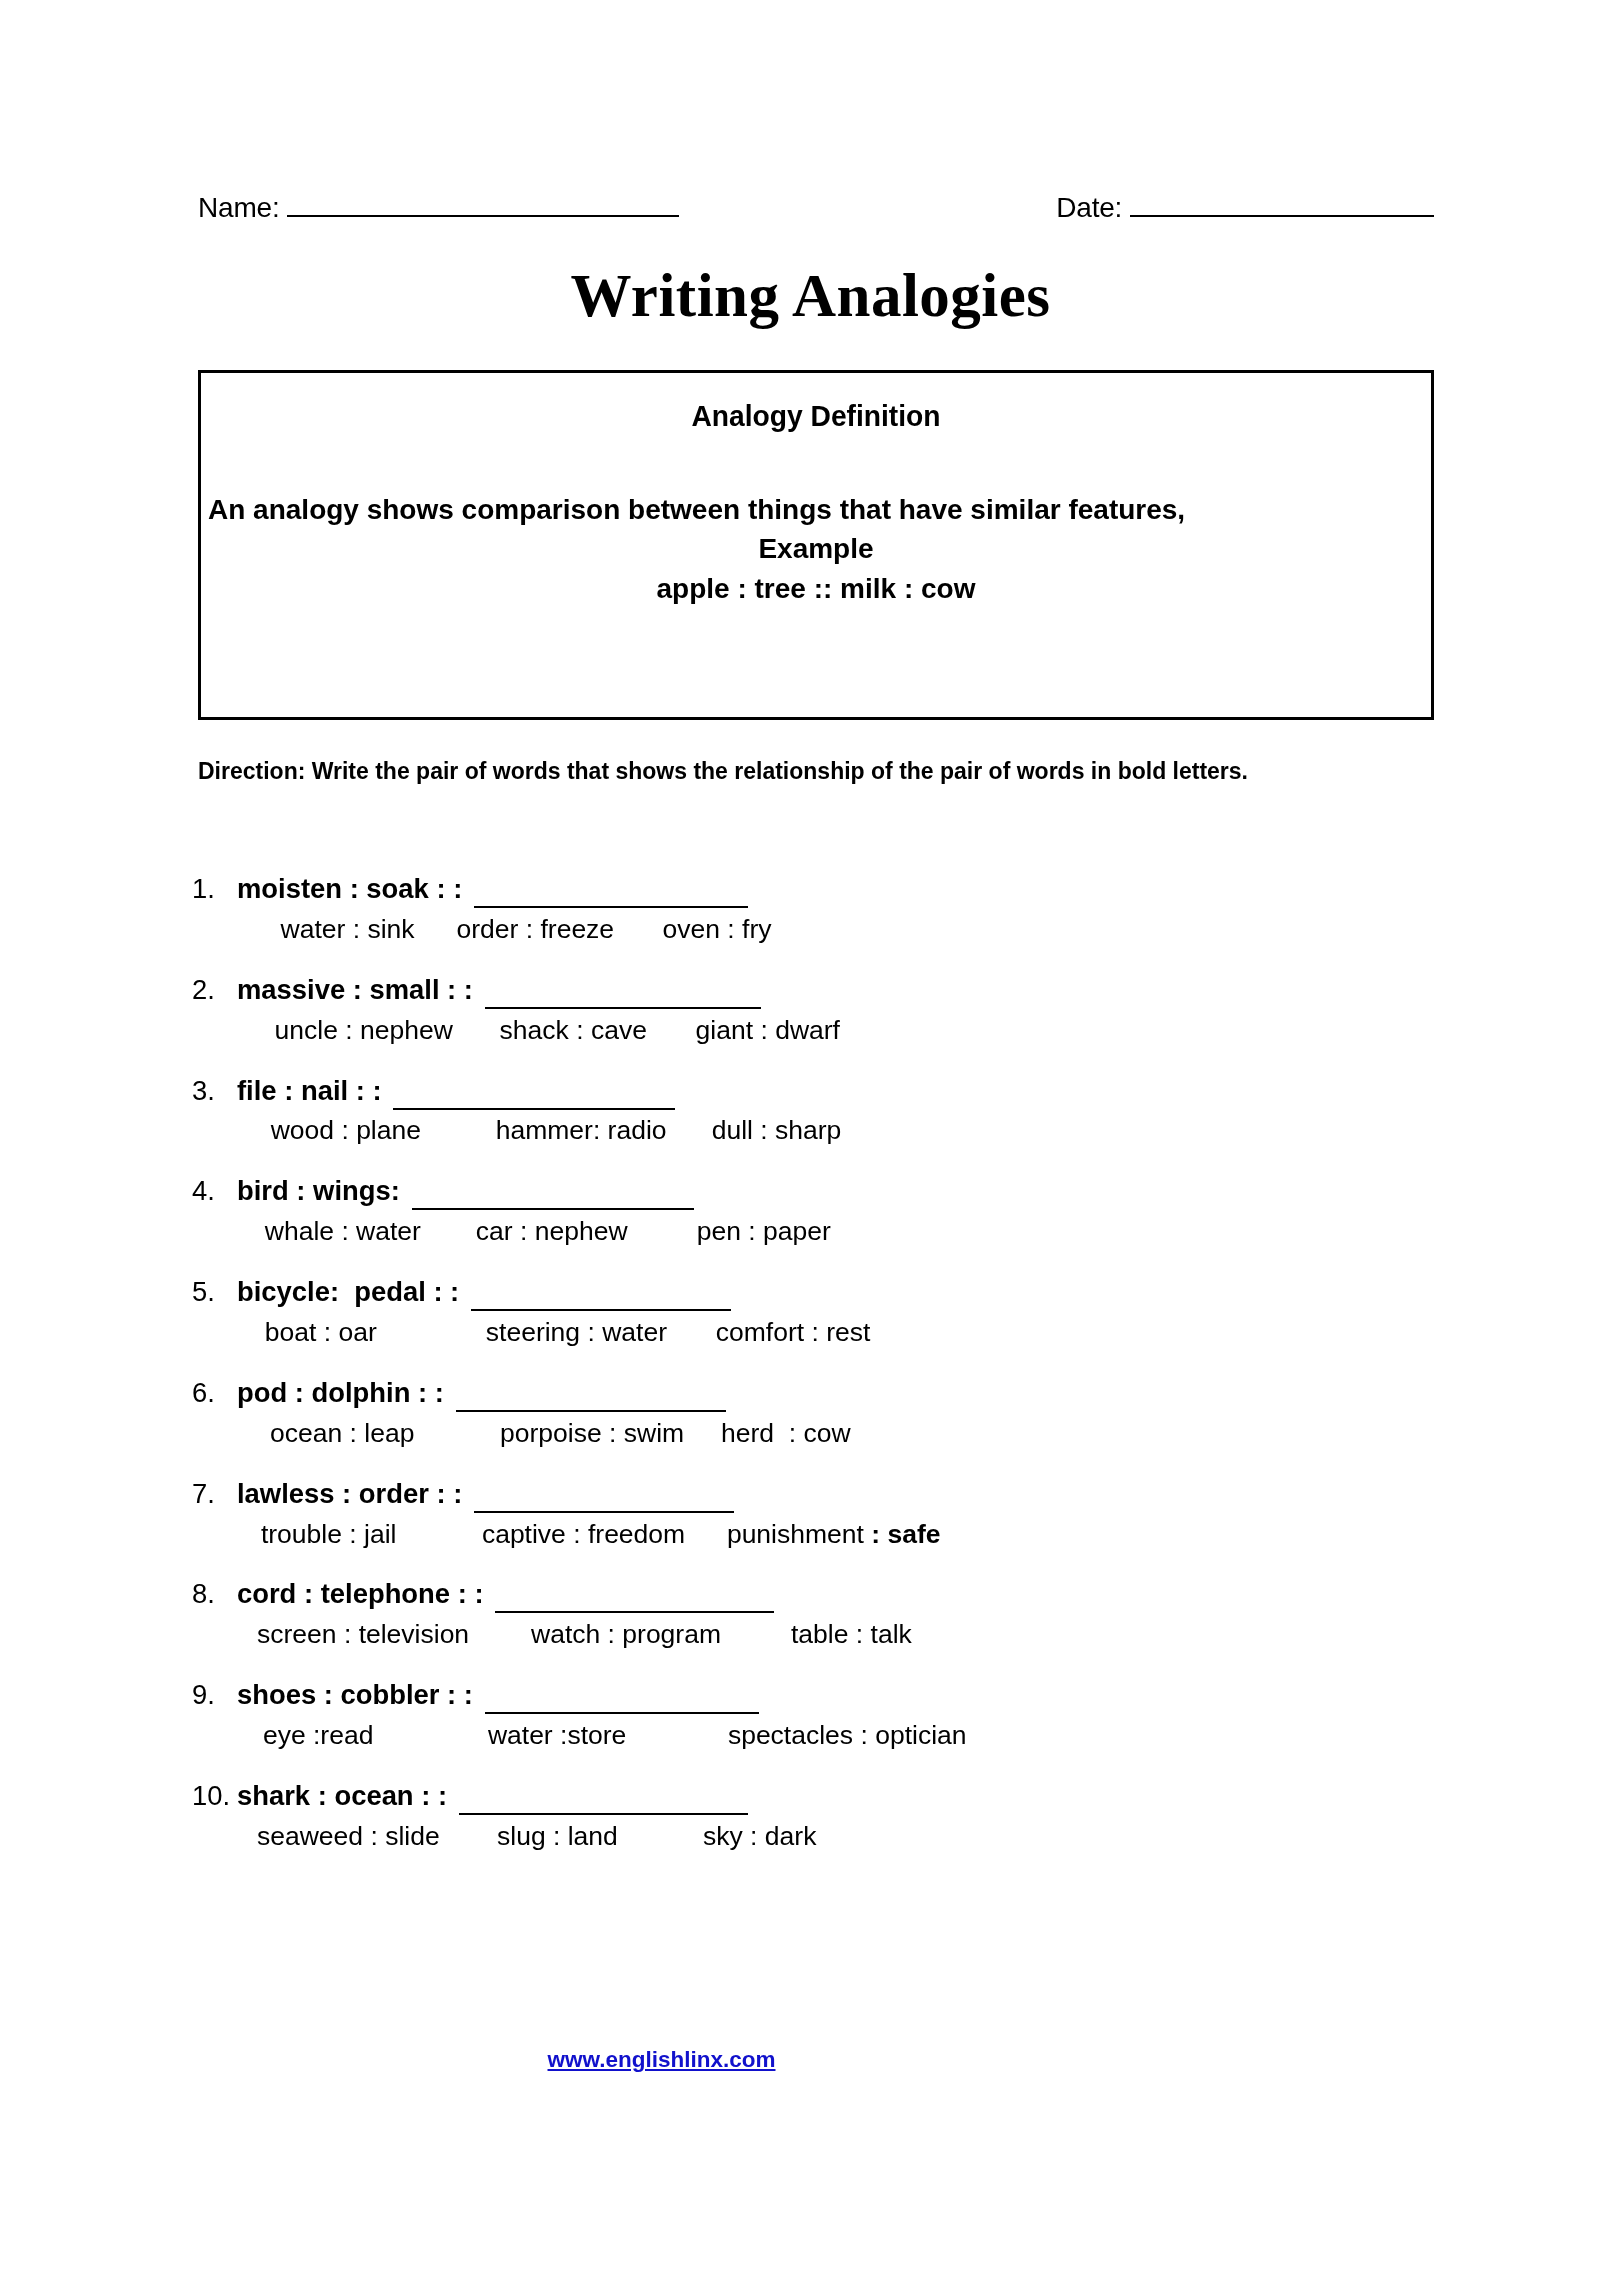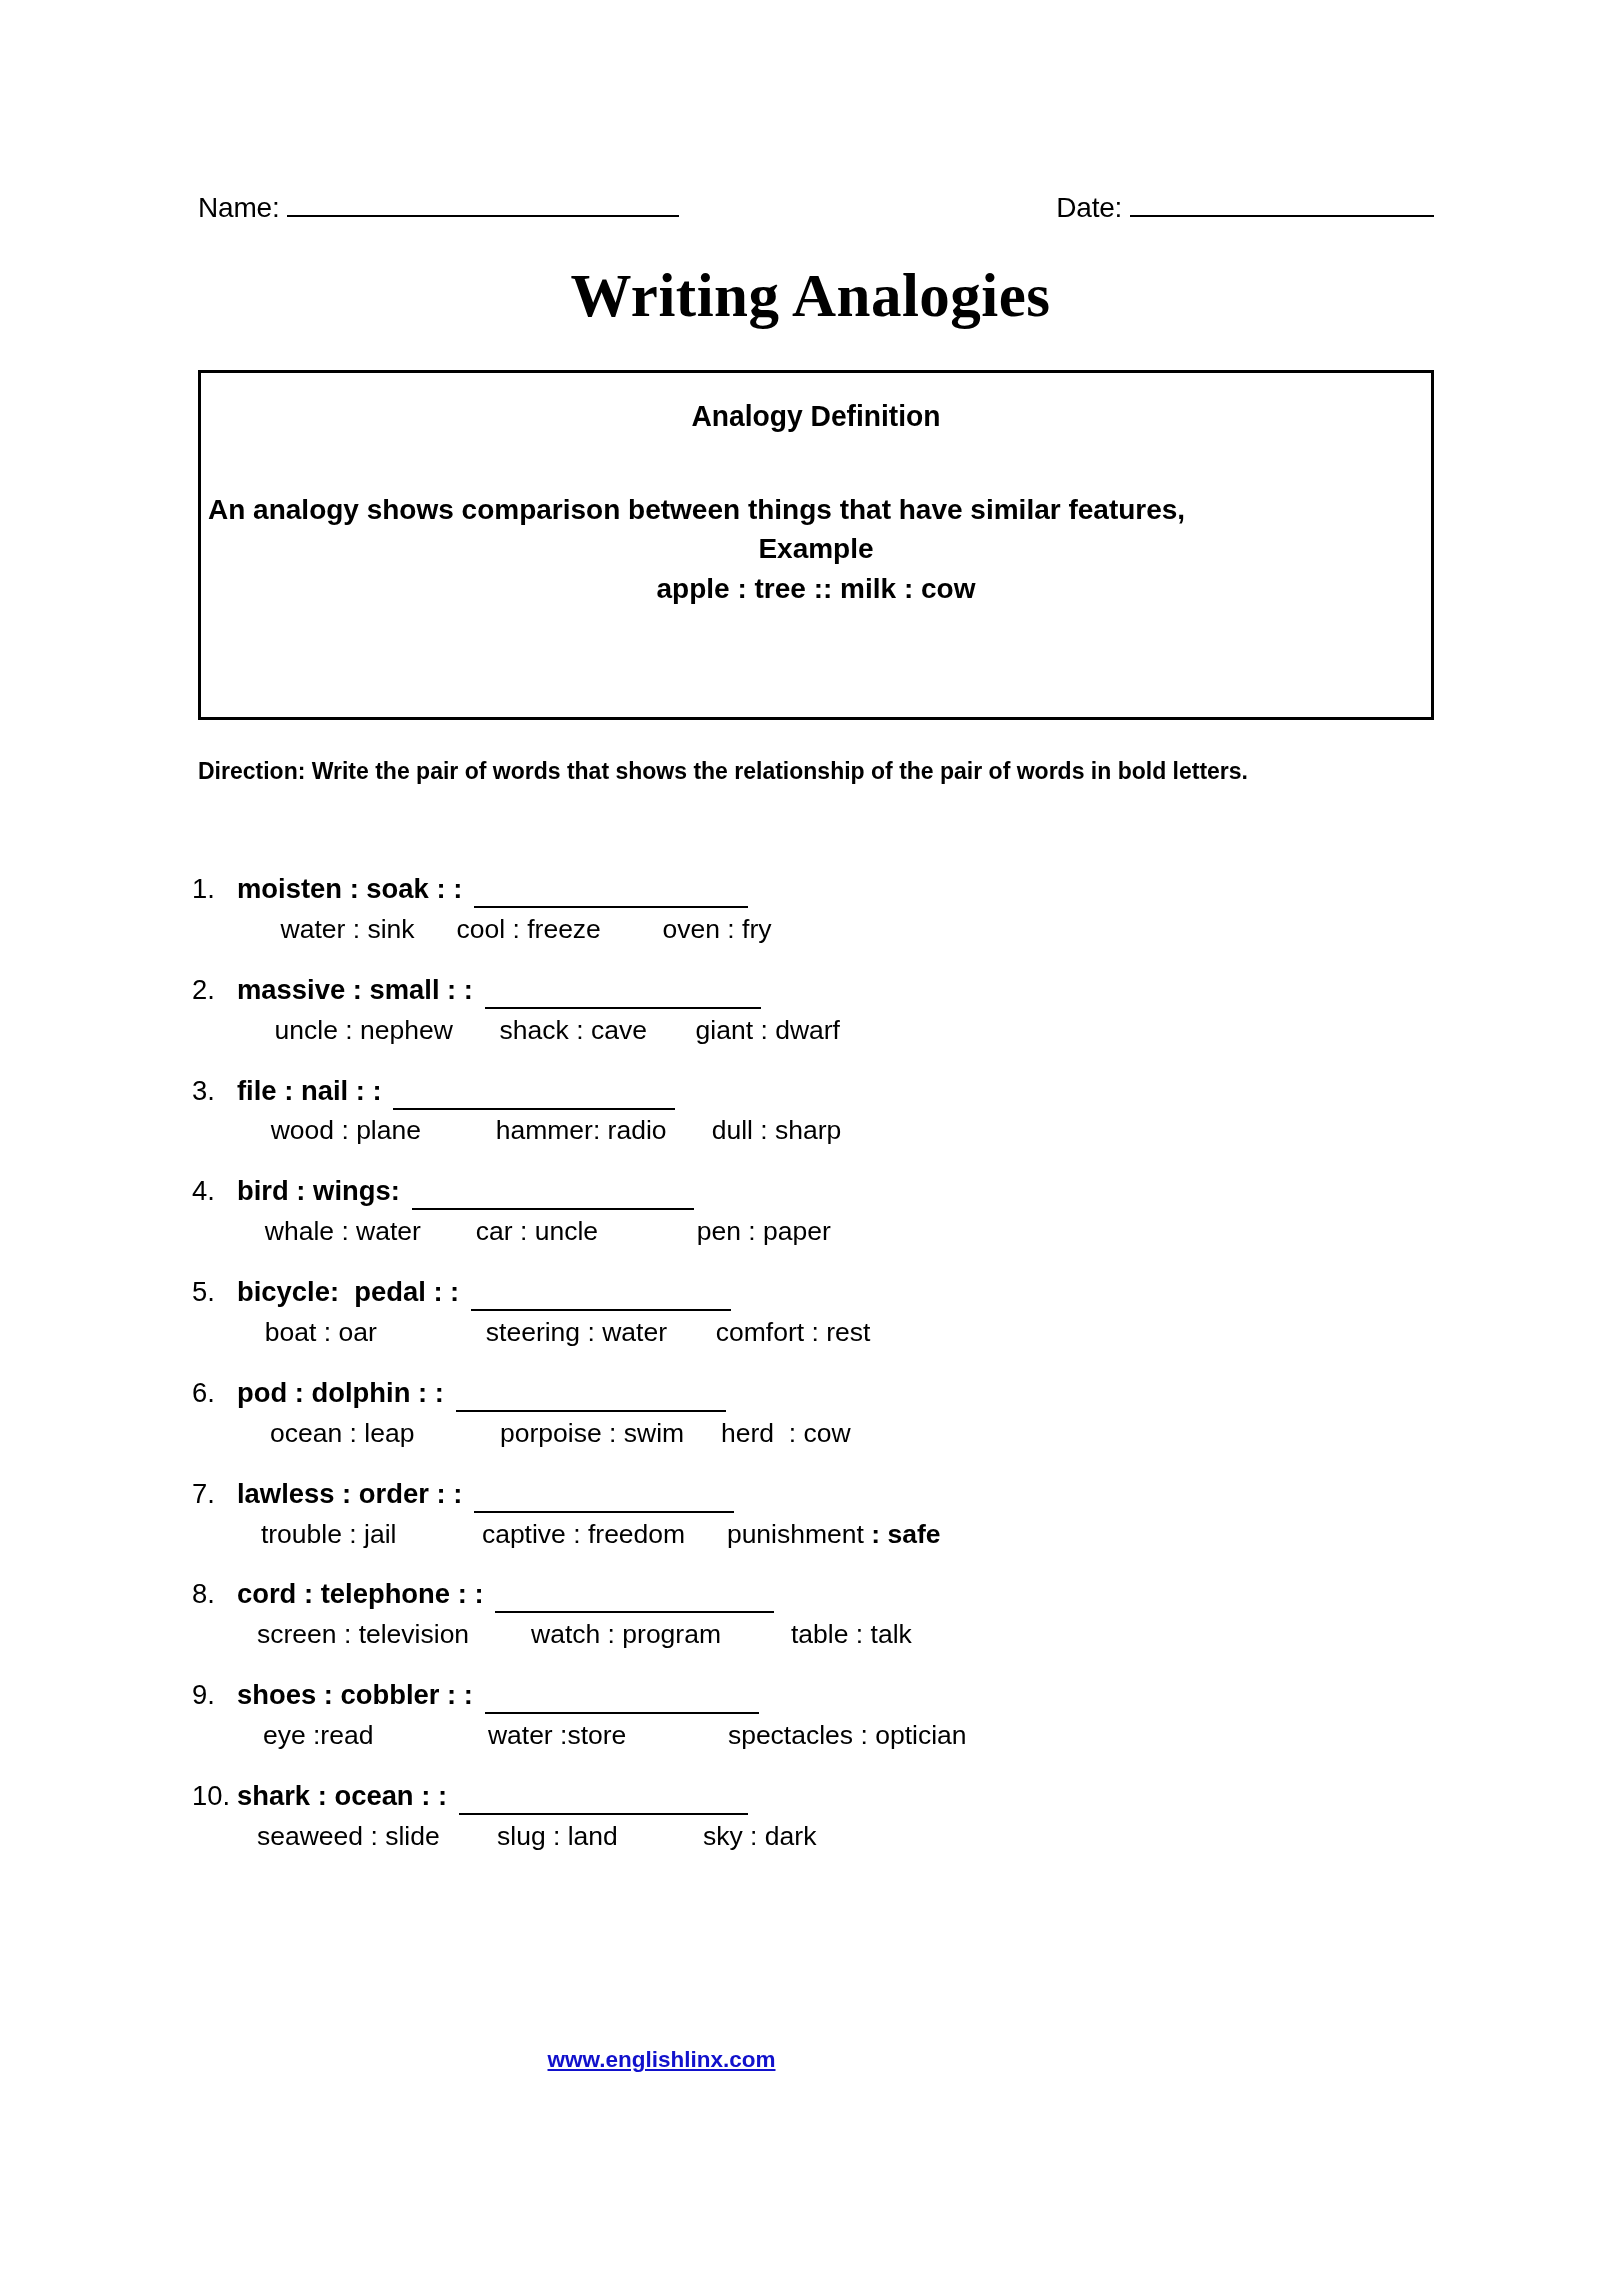--- a/index.html
+++ b/index.html
@@ -201,33 +201,33 @@
       <p class="def-center">Example</p>
       <p class="def-center">apple : tree ::  milk :  cow</p>
     </div>
   </div>
 
   <div class="directions">Direction: Write the pair of words that shows the relationship of the pair of words in bold letters.</div>
 
   <div class="items" id="items-container">
       <div class="item">
         <div class="item-prompt"><span class="item-num">1.</span><span class="item-stem">moisten : soak : :</span><span class="item-blank" style="width: 274px;"></span></div>
-        <div class="item-options"><span class="opt" style="min-width: 176px; margin-left: 23.5px;">water : sink</span><span class="opt" style="min-width: 206px;">cool : freeze</span><span class="opt" style="min-width: 176px;">oven : fry</span></div>
+        <div class="item-options"><span class="opt" style="min-width: 176px; margin-left: 23.5px;">water : sink</span><span class="opt" style="min-width: 206px;">order : freeze</span><span class="opt" style="min-width: 176px;">oven : fry</span></div>
       </div>
       <div class="item">
         <div class="item-prompt"><span class="item-num">2.</span><span class="item-stem">massive : small : :</span><span class="item-blank" style="width: 276px;"></span></div>
         <div class="item-options"><span class="opt" style="min-width: 225px; margin-left: 17.6px;">uncle : nephew</span><span class="opt" style="min-width: 196px;">shack : cave</span><span class="opt" style="min-width: 186px;">giant : dwarf</span></div>
       </div>
       <div class="item">
         <div class="item-prompt"><span class="item-num">3.</span><span class="item-stem">file : nail : :</span><span class="item-blank" style="width: 282px;"></span></div>
         <div class="item-options"><span class="opt" style="min-width: 225px; margin-left: 13.7px;">wood : plane</span><span class="opt" style="min-width: 216px;">hammer: radio</span><span class="opt" style="min-width: 176px;">dull : sharp</span></div>
       </div>
       <div class="item">
         <div class="item-prompt"><span class="item-num">4.</span><span class="item-stem">bird : wings:</span><span class="item-blank" style="width: 282px;"></span></div>
-        <div class="item-options"><span class="opt" style="min-width: 211px; margin-left: 7.8px;">whale : water</span><span class="opt" style="min-width: 221px;">car : uncle</span><span class="opt" style="min-width: 176px;">pen : paper</span></div>
+        <div class="item-options"><span class="opt" style="min-width: 211px; margin-left: 7.8px;">whale : water</span><span class="opt" style="min-width: 221px;">car : nephew</span><span class="opt" style="min-width: 176px;">pen : paper</span></div>
       </div>
       <div class="item">
         <div class="item-prompt"><span class="item-num">5.</span><span class="item-stem">bicycle:  pedal : :</span><span class="item-blank" style="width: 260px;"></span></div>
         <div class="item-options"><span class="opt" style="min-width: 221px; margin-left: 7.8px;">boat : oar</span><span class="opt" style="min-width: 230px;">steering : water</span><span class="opt" style="min-width: 186px;">comfort : rest</span></div>
       </div>
       <div class="item">
         <div class="item-prompt"><span class="item-num">6.</span><span class="item-stem">pod : dolphin : :</span><span class="item-blank" style="width: 270px;"></span></div>
         <div class="item-options"><span class="opt" style="min-width: 230px; margin-left: 13px;">ocean : leap</span><span class="opt" style="min-width: 221px;">porpoise : swim</span><span class="opt" style="min-width: 176px;">herd  : cow</span></div>
       </div>
       <div class="item">

